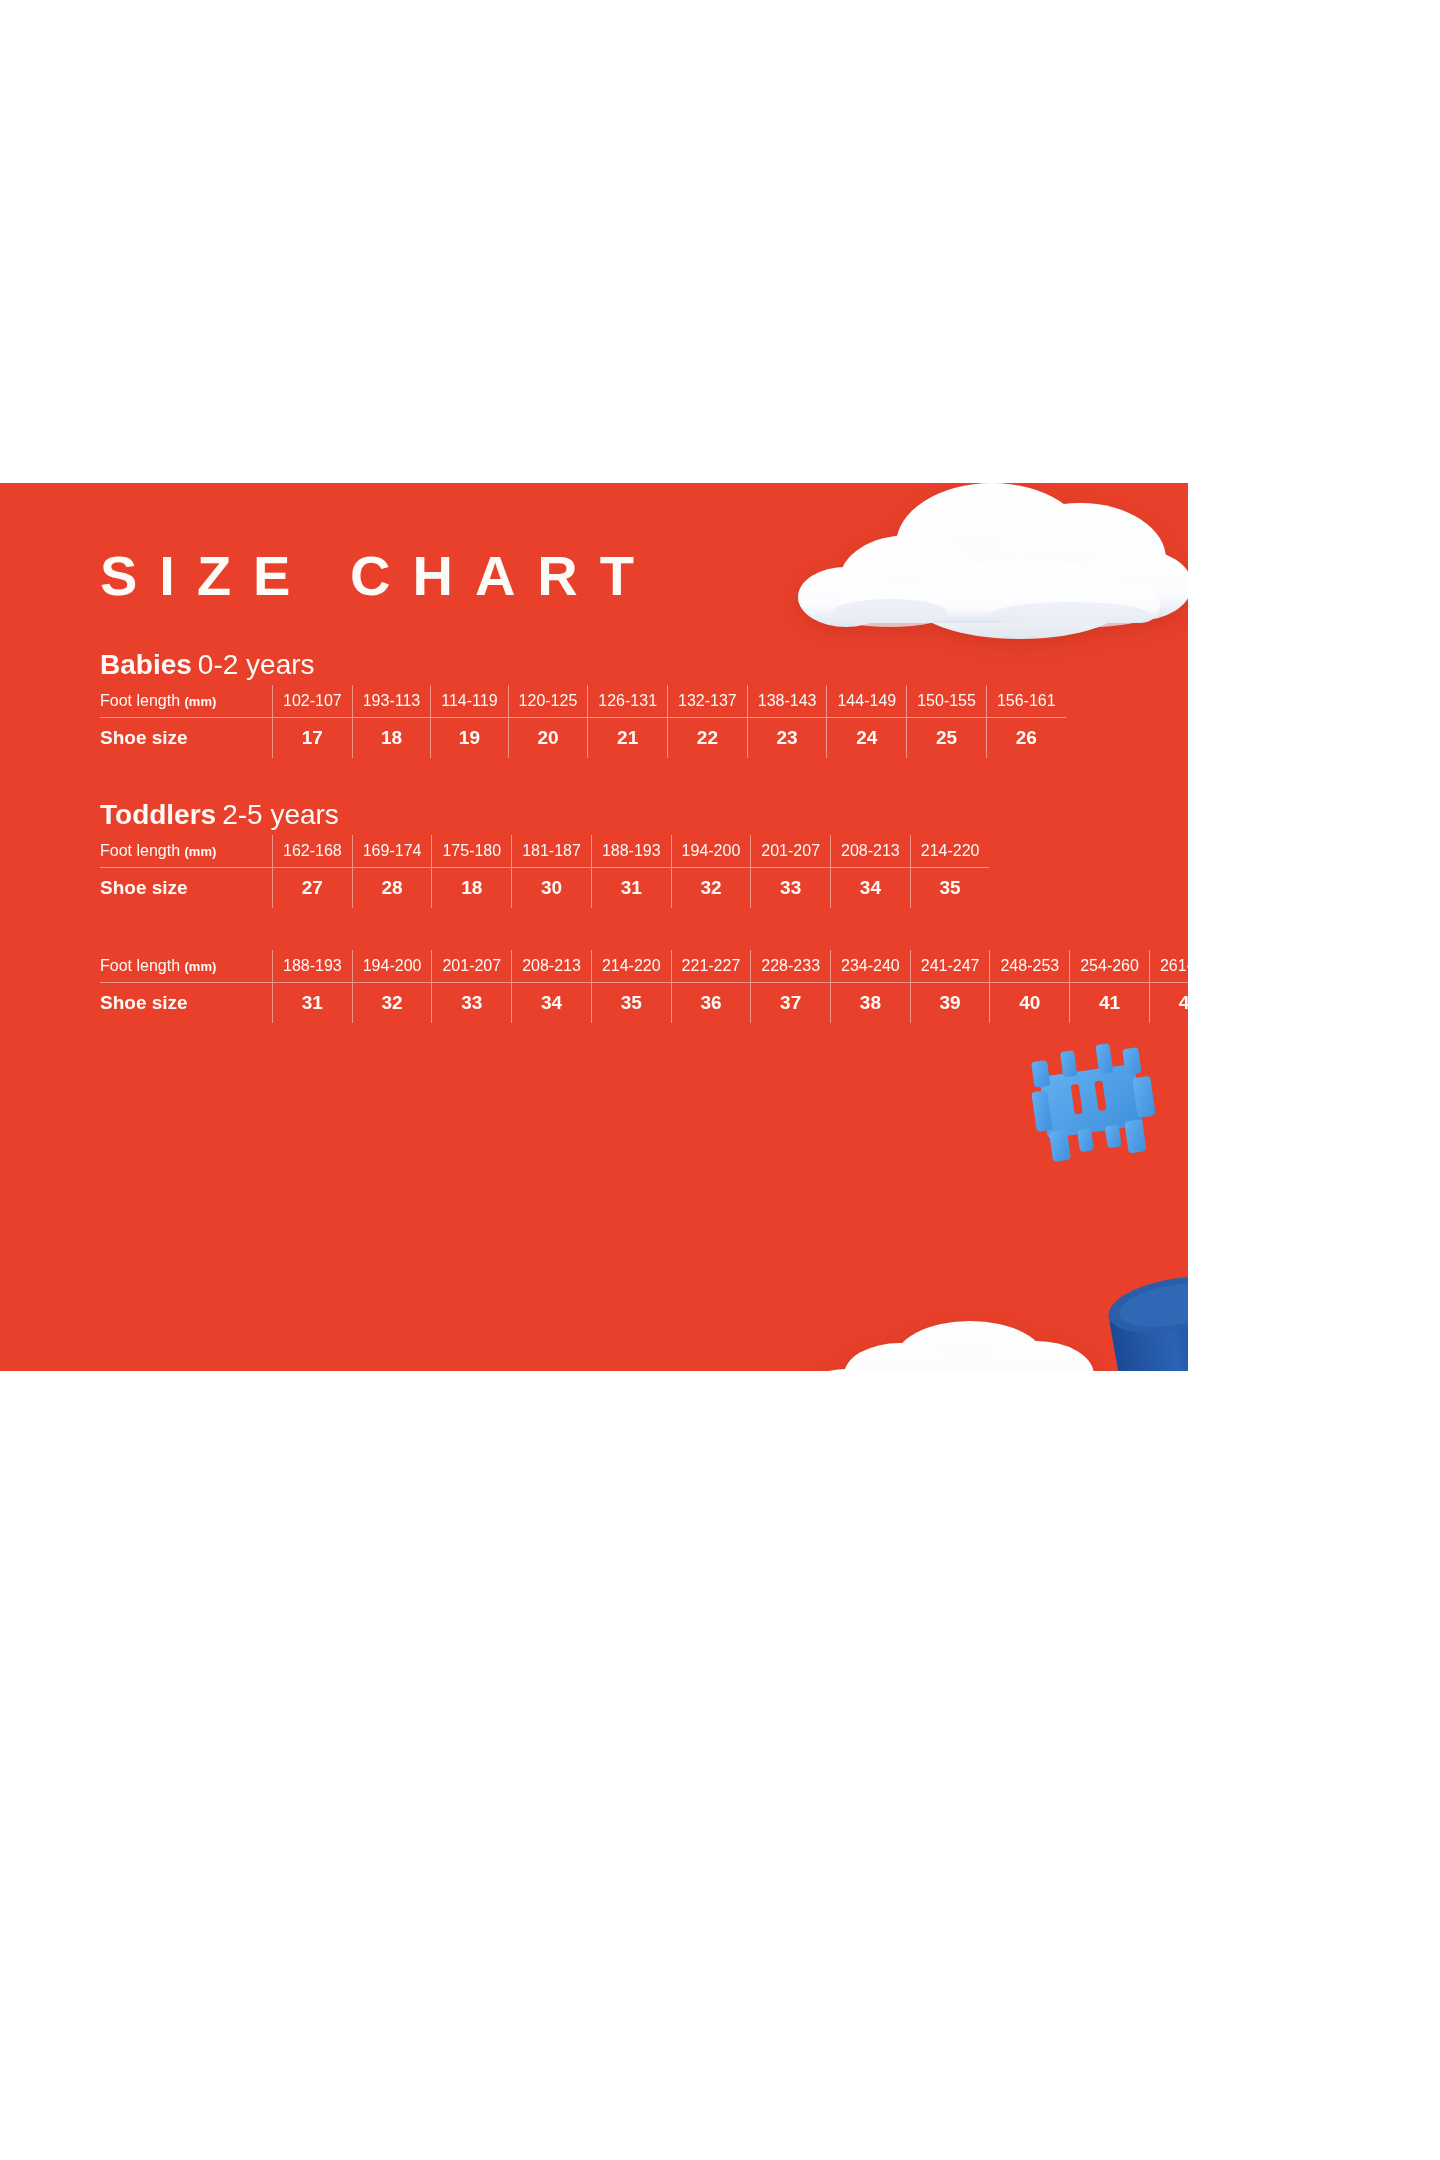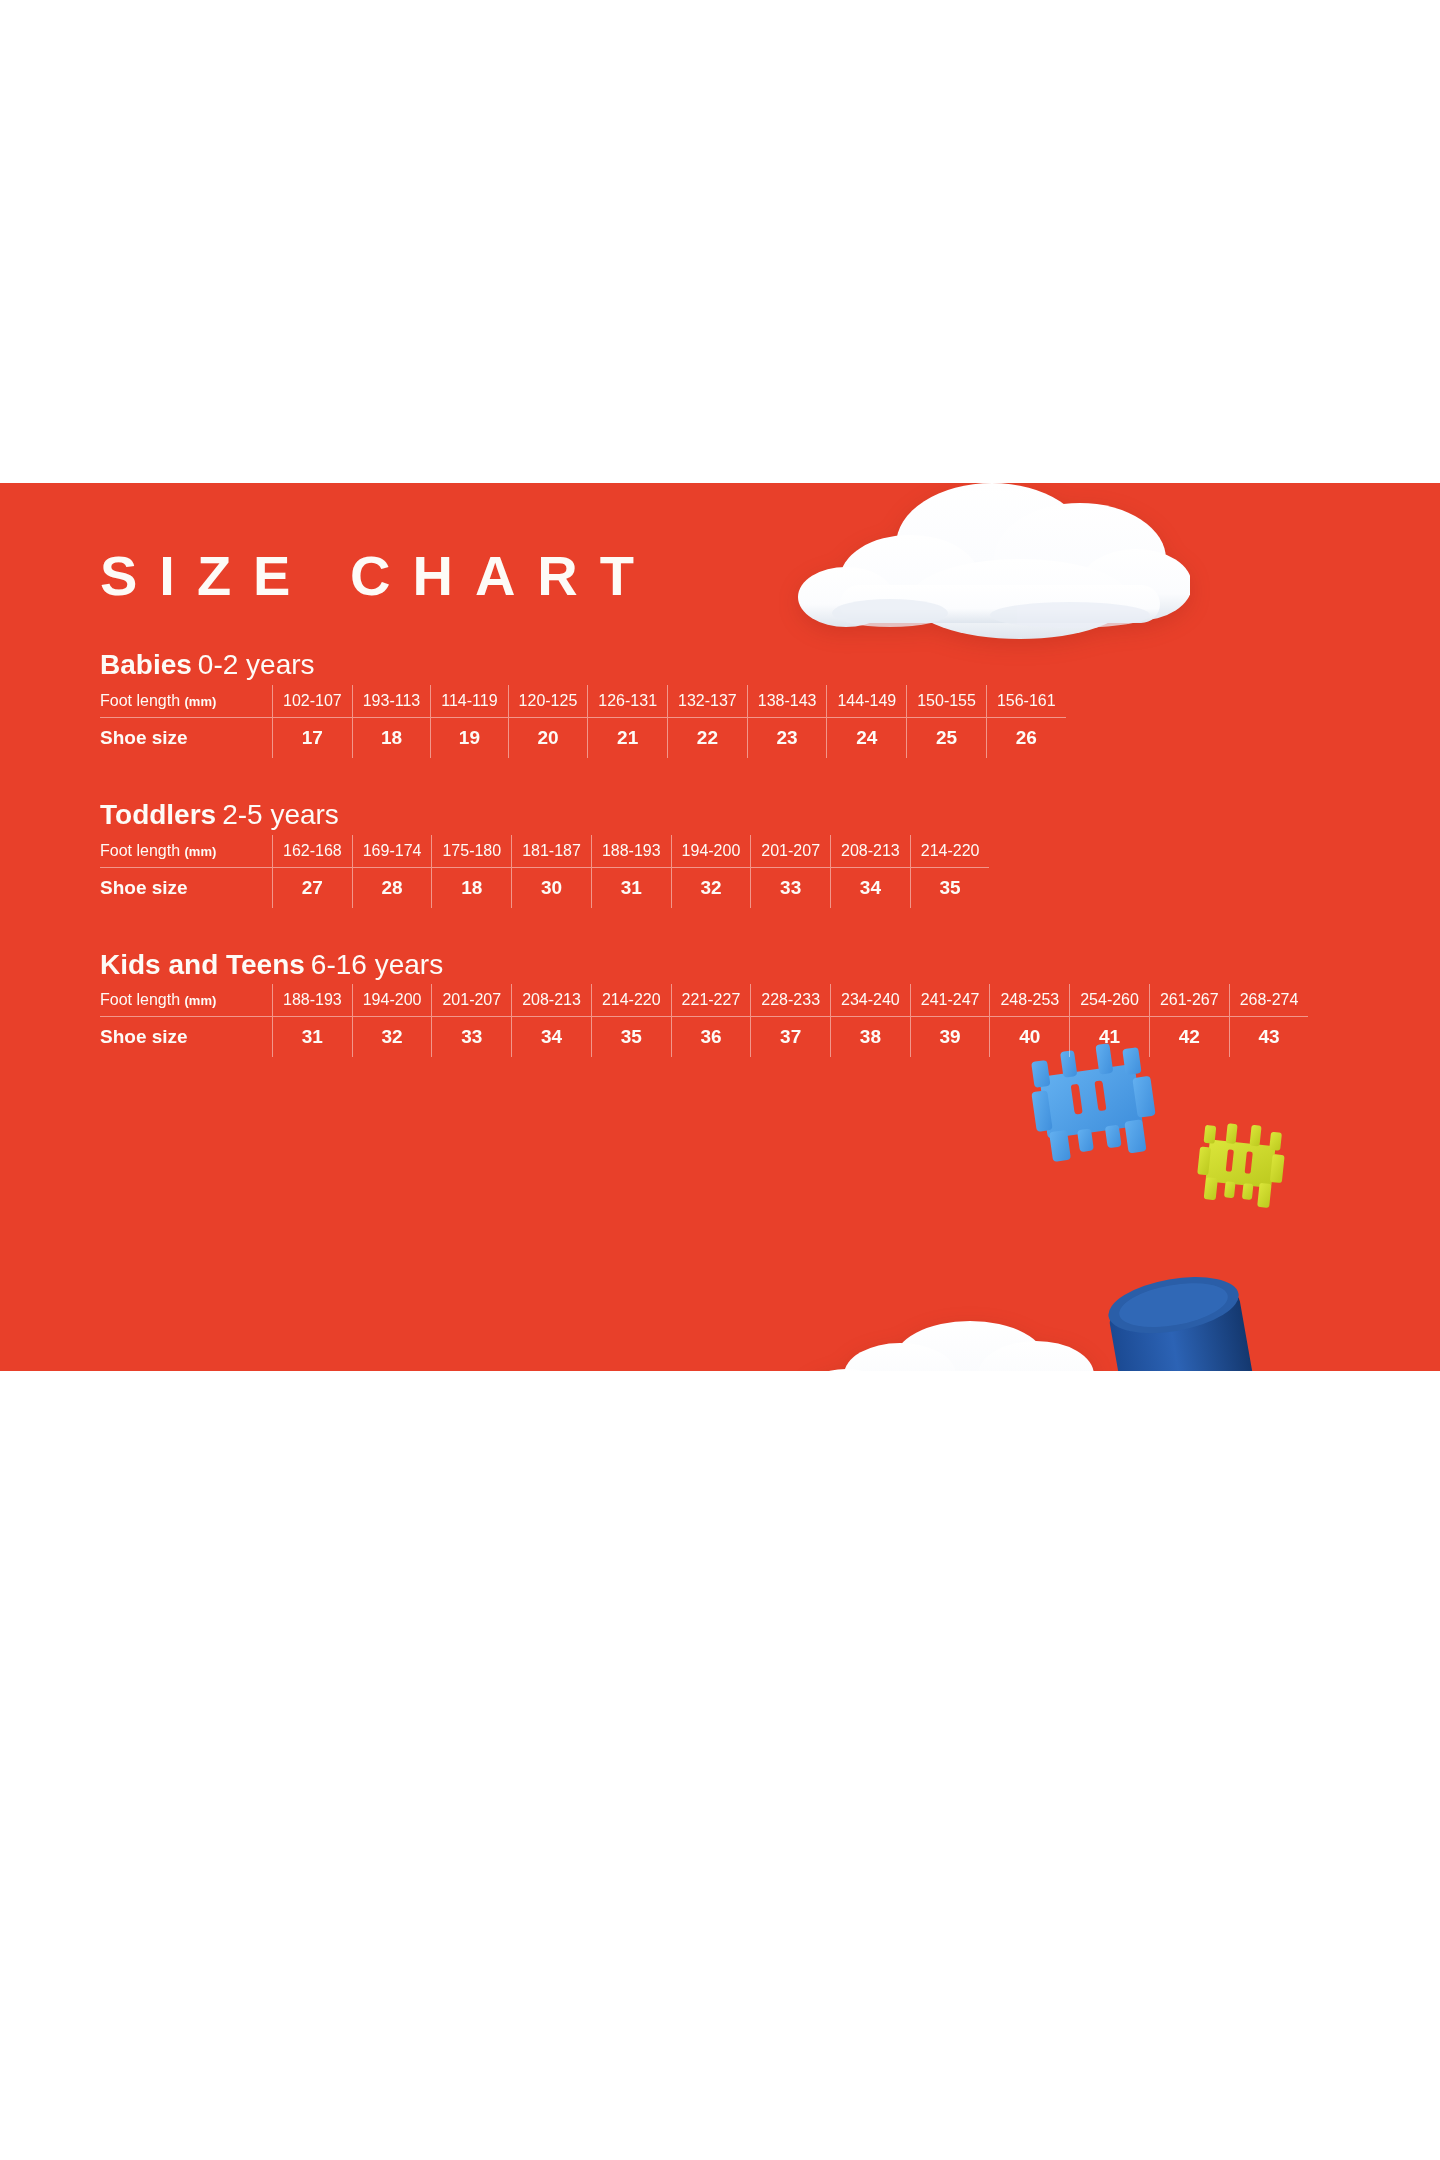--- a/index.html
+++ b/index.html
@@ -19,21 +19,21 @@
     width: 1440px;
     height: 2160px;
     background: #ffffff;
   }
 
   
   #panel {
     position: absolute;
     left: 0;
     top: 483px;
-    width: 1440px;
+    width: 1188px;
     height: 888px;
     background: #e8402a;
     overflow: hidden;
   }
 
   
   .art-layer {
     position: absolute;
     inset: 0;
     pointer-events: none;
@@ -363,23 +363,20 @@
               <td>32</td>
               <td>33</td>
               <td>34</td>
               <td>35</td>
             </tr>
           </tbody>
         </table>
       </div>
 
       <div class="section" style="margin-top:42px;">
-        <div class="section-heading">
-          <span class="grp">Kids and Teens</span><span class="age">6-16 years</span>
-        </div>
         <table class="size-table">
           <tbody>
             <tr class="row-length">
               <td class="rowlabel"><span>Foot length</span> <span class="unit">(mm)</span></td>
               <td>188-193</td>
               <td>194-200</td>
               <td>201-207</td>
               <td>208-213</td>
               <td>214-220</td>
               <td>221-227</td>

